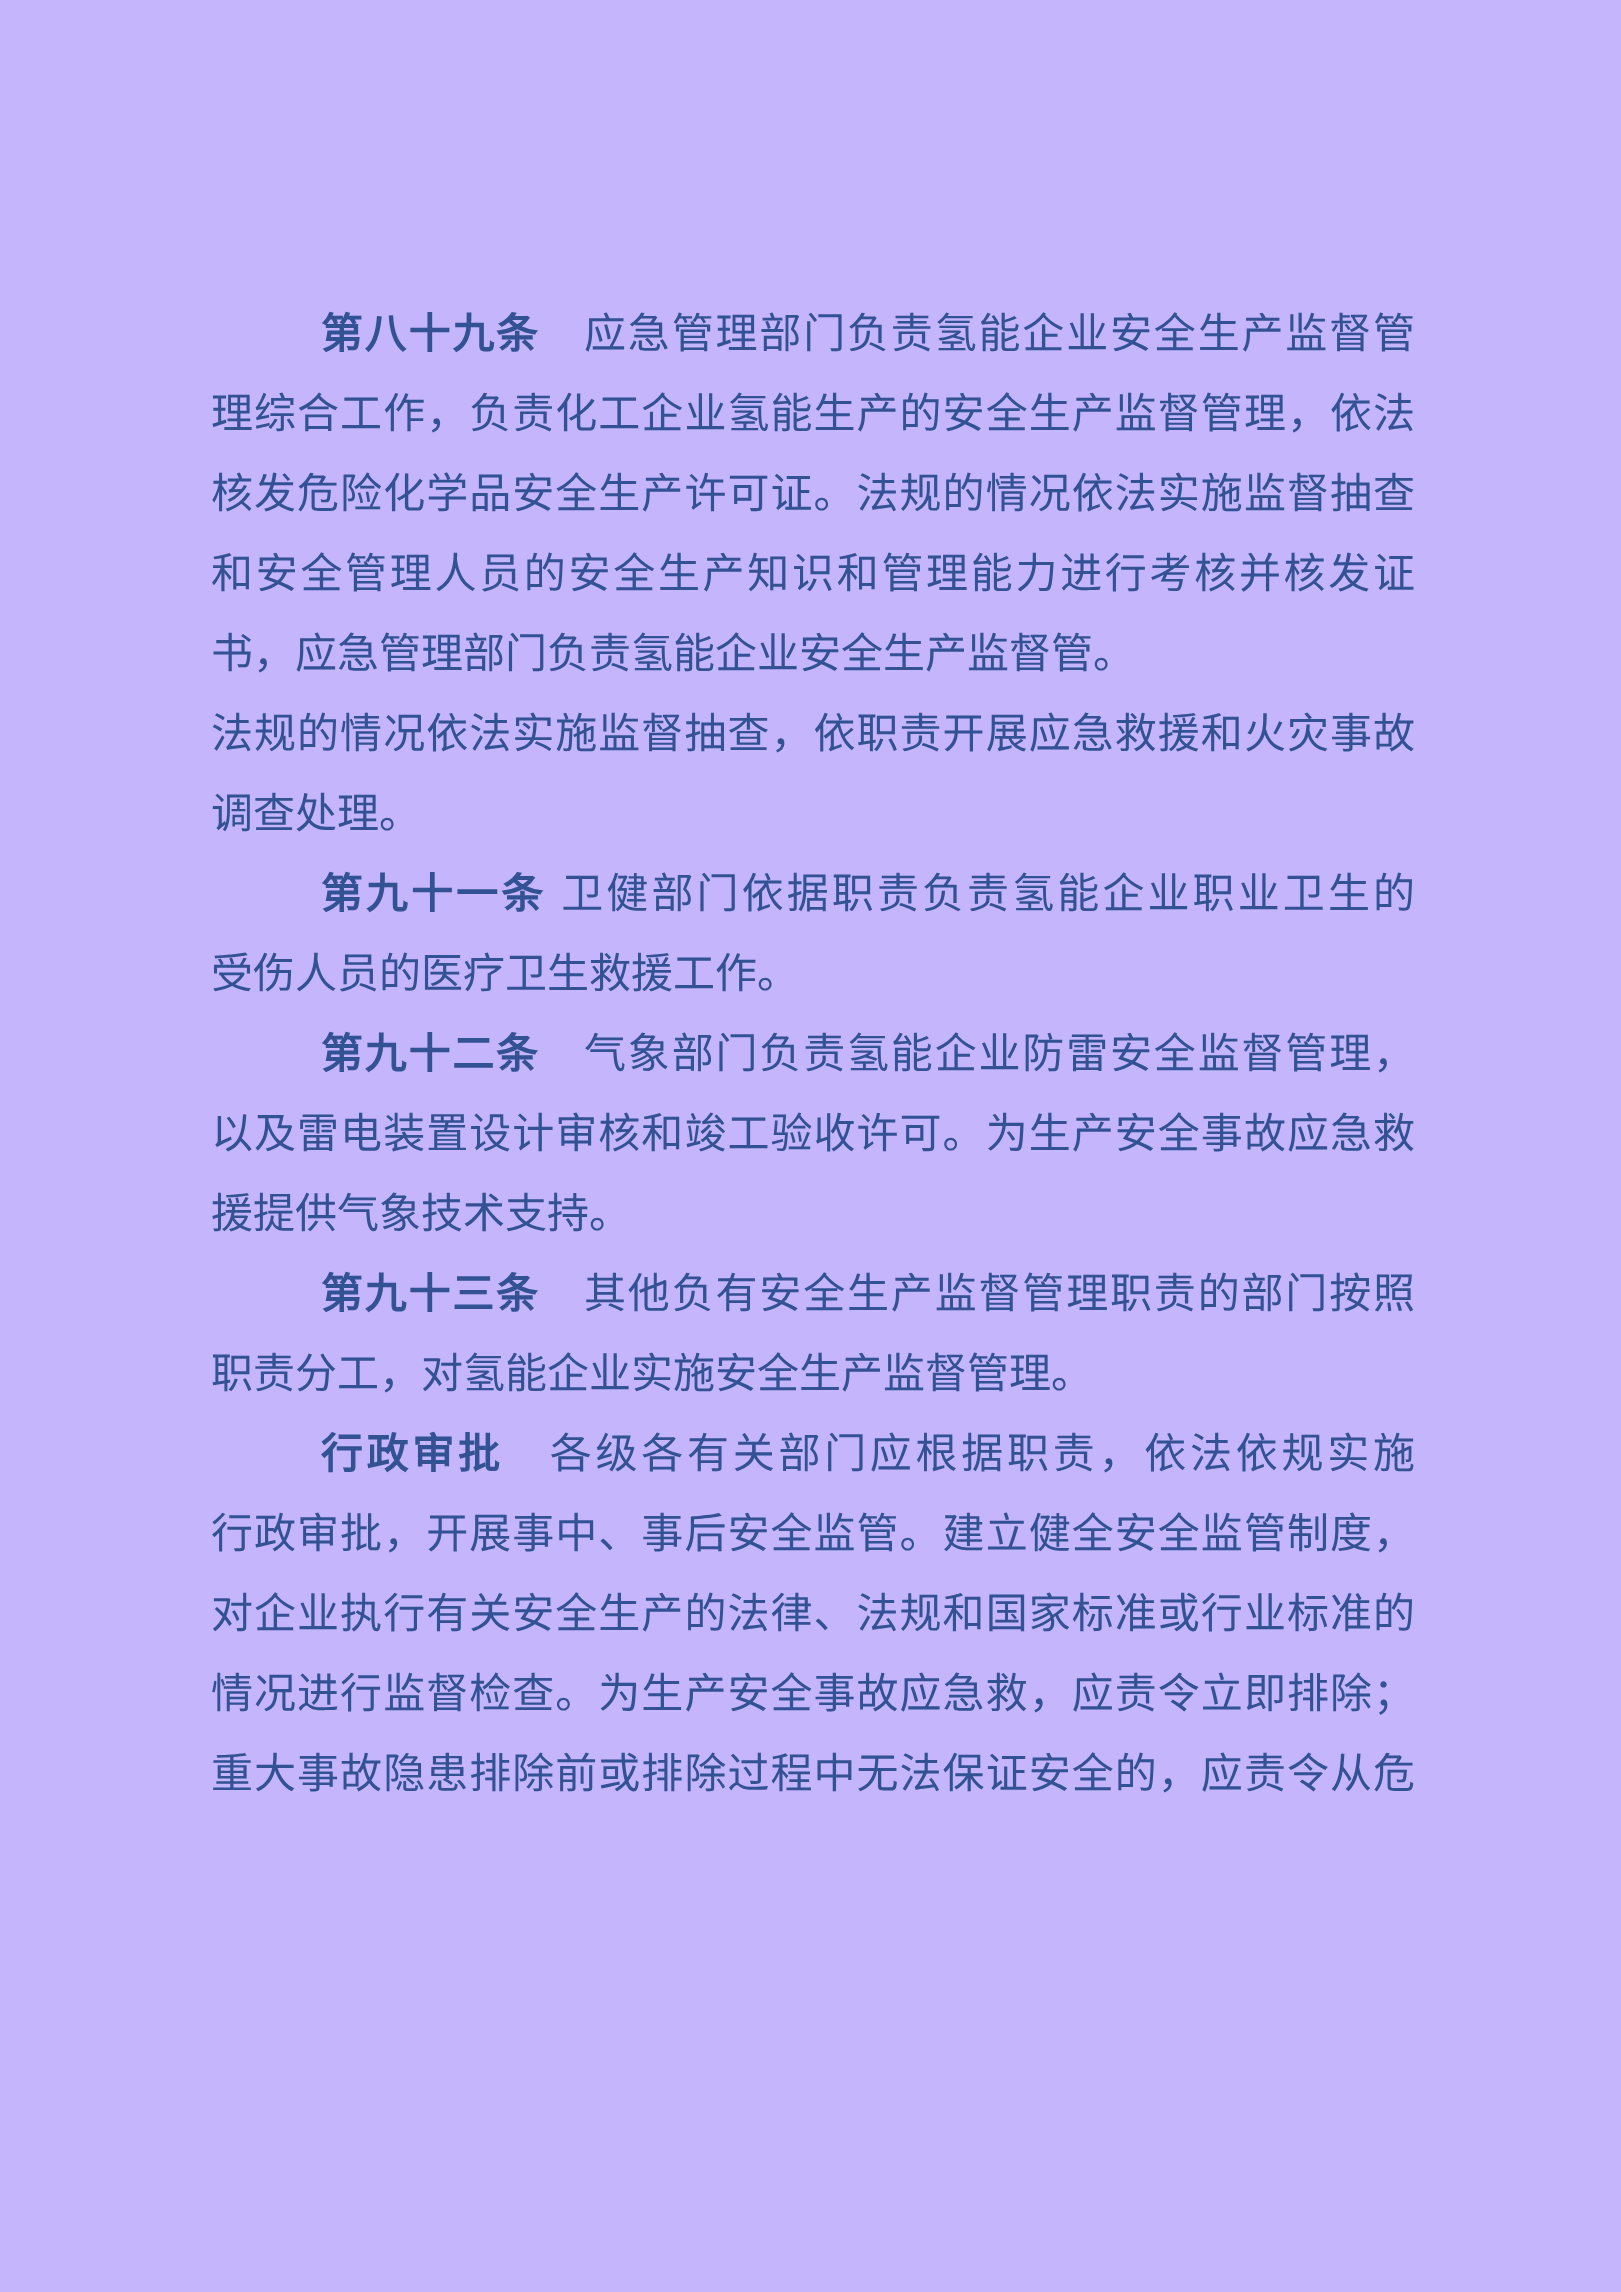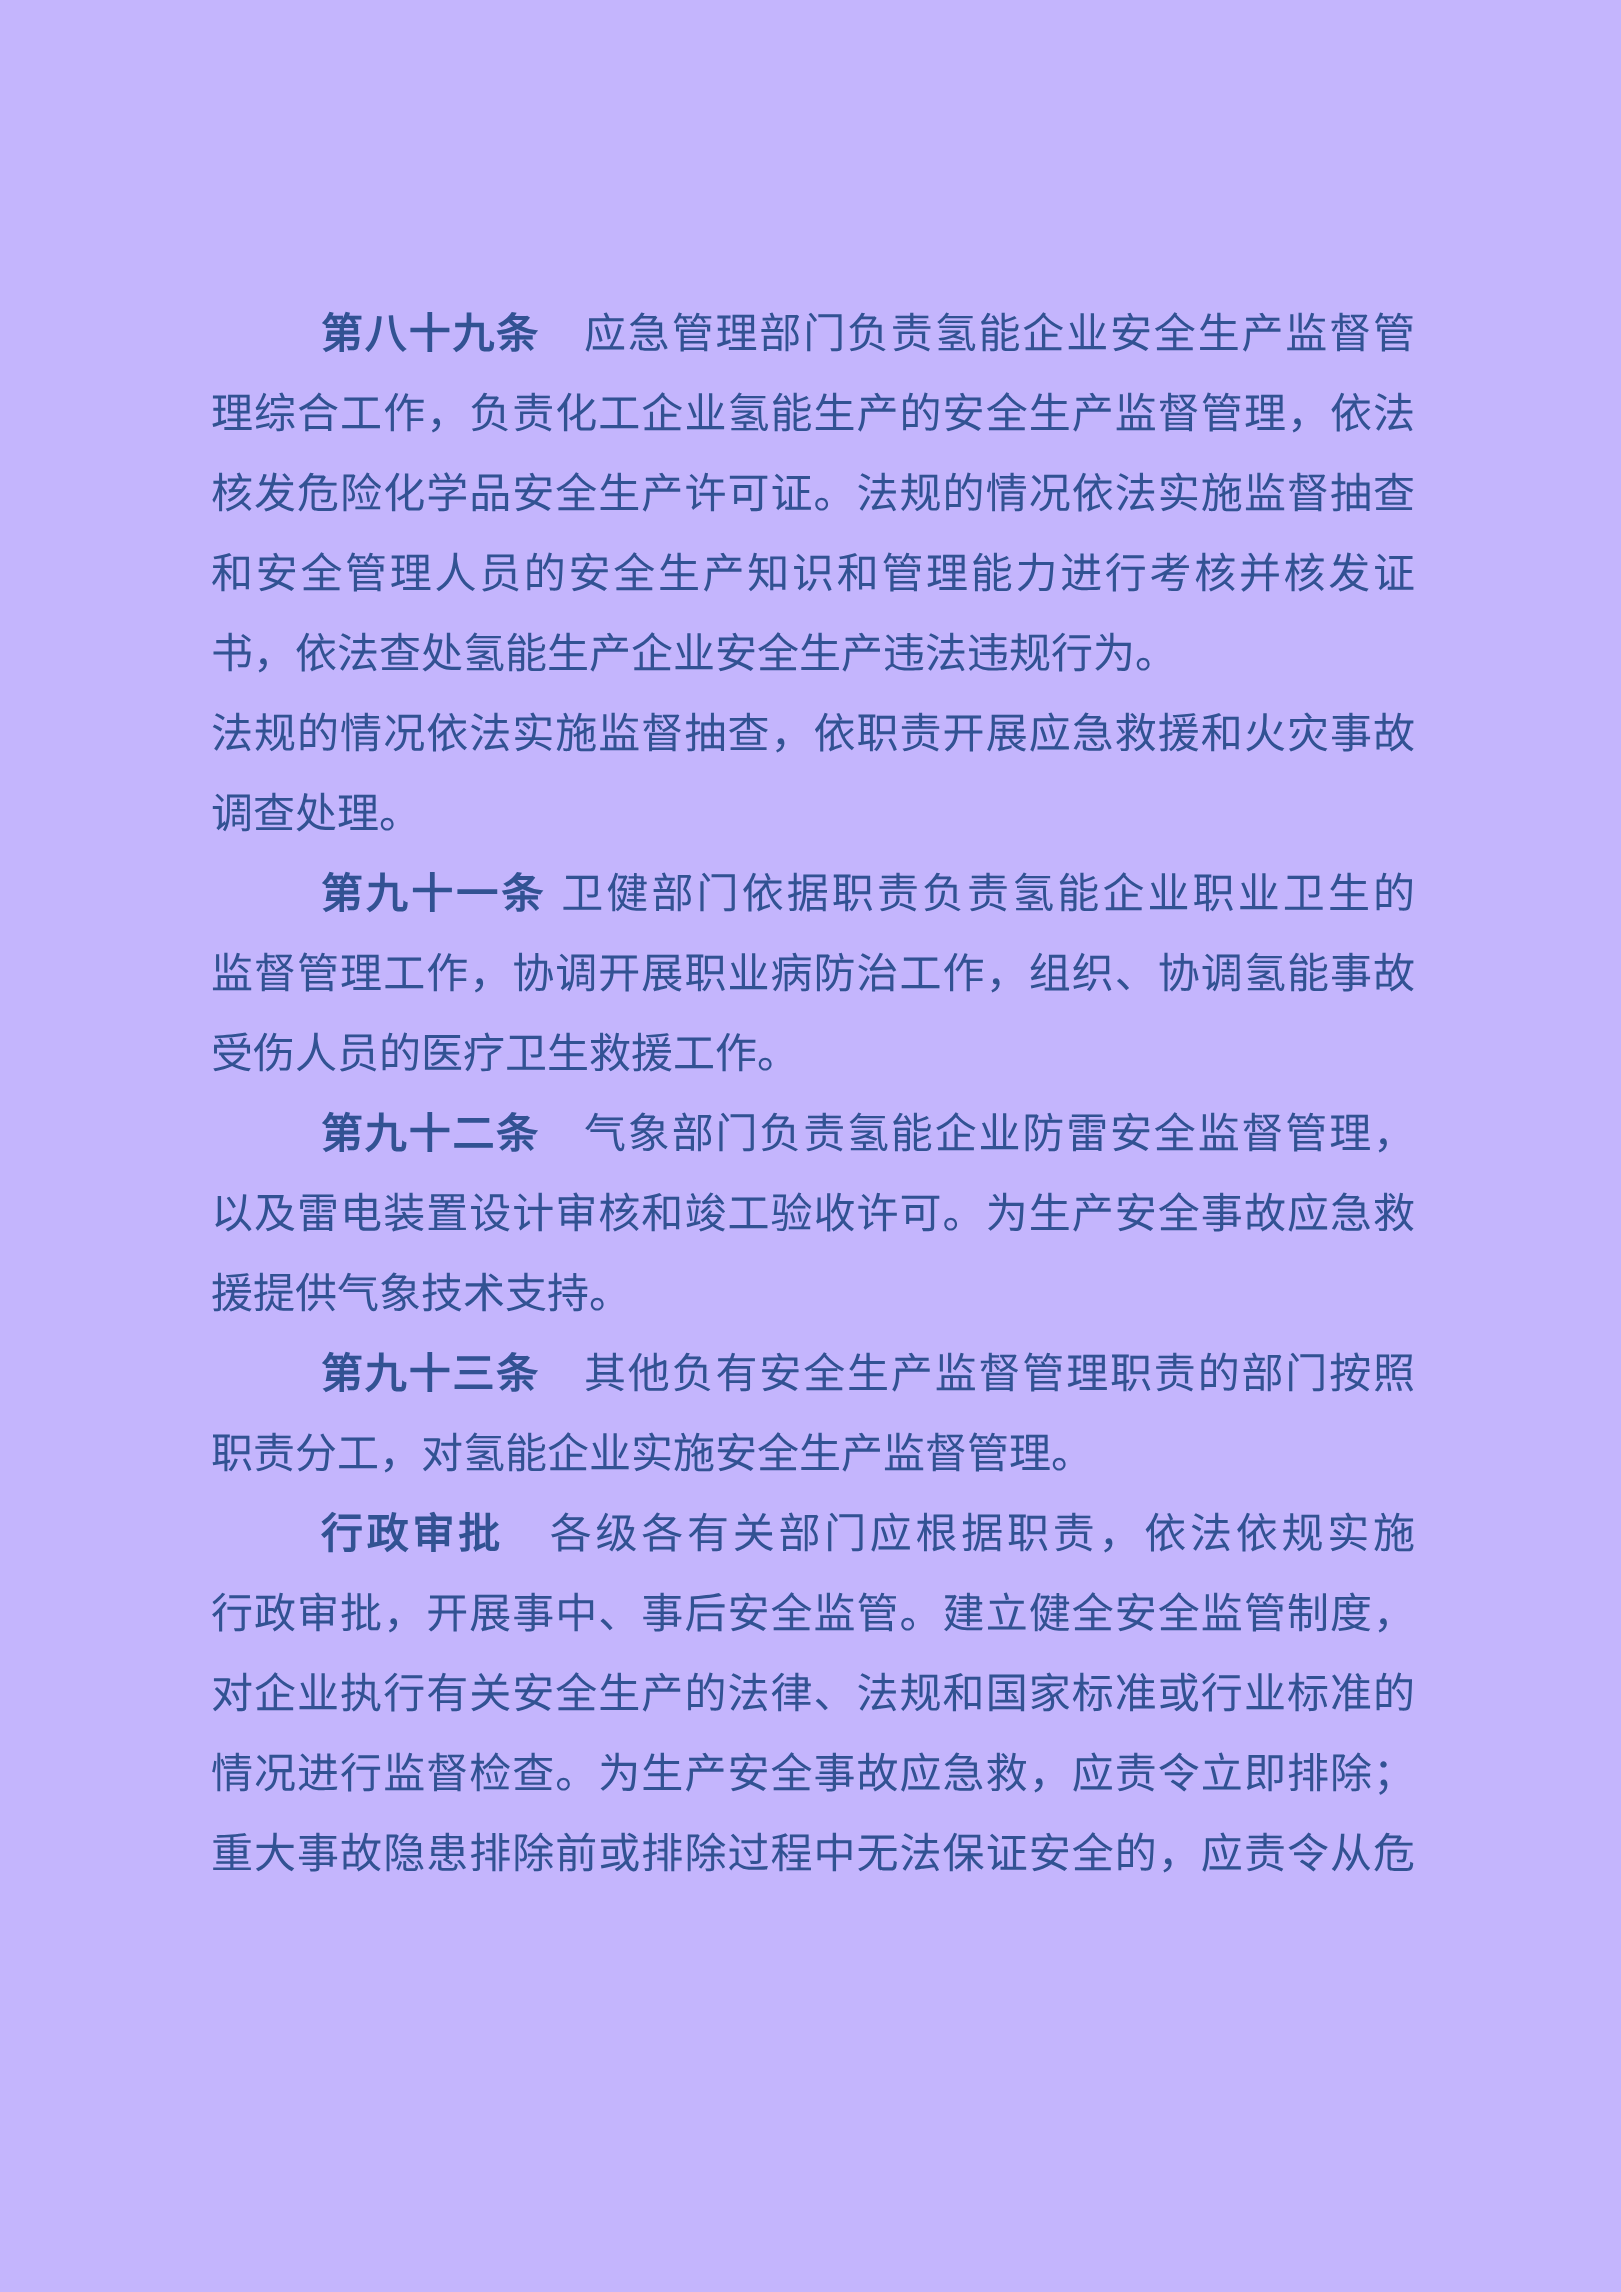--- a/index.html
+++ b/index.html
@@ -36,25 +36,24 @@
 </style>
 </head>
 <body>
 
 <div class="page" style="background: #c4b5fd;">
   <div class="doc" style="color: rgb(50, 82, 147);">
       <div class="line fill para"><span class="num">第八十九条</span><span>　</span><span>应急管理部门负责氢能企业安全生产监督管</span></div>
       <div class="line fill"><span>理综合工作，负责化工企业氢能生产的安全生产监督管理，依法</span></div>
       <div class="line fill"><span>核发危险化学品安全生产许可证。法规的情况依法实施监督抽查</span></div>
       <div class="line fill"><span>和安全管理人员的安全生产知识和管理能力进行考核并核发证</span></div>
-      <div class="line"><span>书，依法查处氢能生产企业安全生产违法违规行为。</span></div>
+      <div class="line"><span>书，应急管理部门负责氢能企业安全生产监督管。</span></div>
       <div class="line fill"><span>法规的情况依法实施监督抽查，依职责开展应急救援和火灾事故</span></div>
       <div class="line"><span>调查处理。</span></div>
       <div class="line fill para"><span class="num">第九十一条</span><span>&nbsp;</span><span>卫健部门依据职责负责氢能企业职业卫生的</span></div>
-      <div class="line fill"><span>监督管理工作，协调开展职业病防治工作，组织、协调氢能事故</span></div>
       <div class="line"><span>受伤人员的医疗卫生救援工作。</span></div>
       <div class="line fill para"><span class="num">第九十二条</span><span>　</span><span>气象部门负责氢能企业防雷安全监督管理，</span></div>
       <div class="line fill"><span>以及雷电装置设计审核和竣工验收许可。为生产安全事故应急救</span></div>
       <div class="line"><span>援提供气象技术支持。</span></div>
       <div class="line fill para"><span class="num">第九十三条</span><span>　</span><span>其他负有安全生产监督管理职责的部门按照</span></div>
       <div class="line"><span>职责分工，对氢能企业实施安全生产监督管理。</span></div>
       <div class="line fill para"><span class="num">行政审批</span><span>　</span><span>各级各有关部门应根据职责，依法依规实施</span></div>
       <div class="line fill"><span>行政审批，开展事中、事后安全监管。建立健全安全监管制度，</span></div>
       <div class="line fill"><span>对企业执行有关安全生产的法律、法规和国家标准或行业标准的</span></div>
       <div class="line fill"><span>情况进行监督检查。为生产安全事故应急救，应责令立即排除；</span></div>

